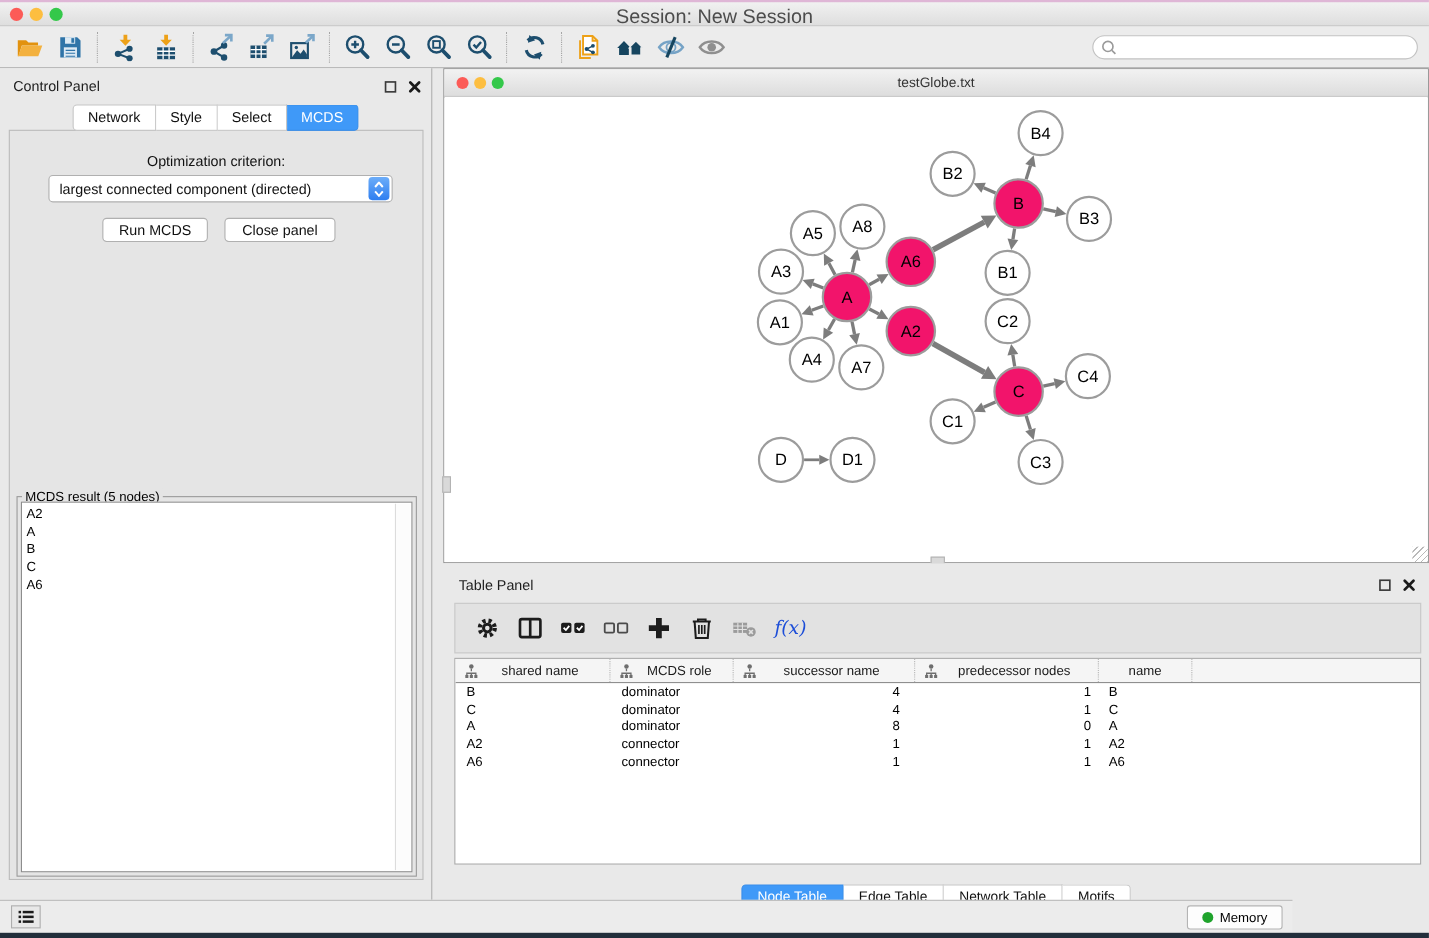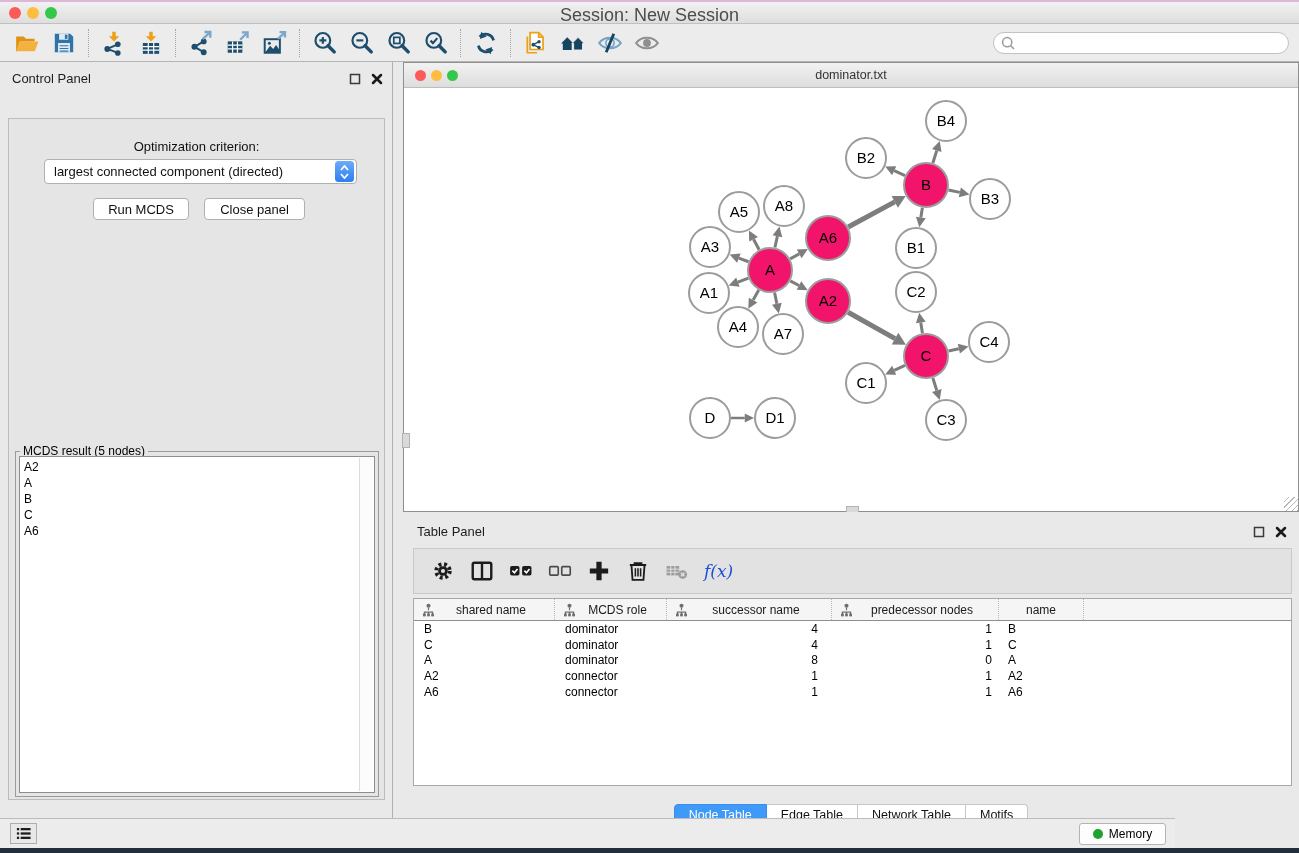--- a/index.html
+++ b/index.html
@@ -271,20 +271,26 @@
       <svg width="12" height="12" viewBox="0 0 12 12">
           <rect x="1.5" y="1.5" width="9" height="9" fill="none" stroke="#3a3a3a" stroke-width="1.5"></rect>
         </svg>
     </button>
     <button class="win-btn">
       <svg width="12" height="12" viewBox="0 0 12 12">
           <path d="M2 2 10 10 M10 2 2 10" stroke="#1a1a1a" stroke-width="2.5" stroke-linecap="round"></path>
         </svg>
     </button>
   </div>
+  <div class="cp-tabs" id="cp-tabs">
+      <button class="tab-seg">Network</button>
+      <button class="tab-seg">Style</button>
+      <button class="tab-seg">Select</button>
+      <button class="tab-seg active">MCDS</button>
+    </div>
 
   <div class="cp-box">
     <div class="opt-label">Optimization criterion:</div>
     <div class="criterion-select">
       <span class="sel-text">largest connected component (directed)</span>
       <span class="sel-stepper">
         <svg width="9" height="6" viewBox="0 0 9 6">
             <path d="M1 5 4.5 1 8 5" fill="none" stroke="#fff" stroke-width="1.8"></path>
           </svg>
         <svg width="9" height="6" viewBox="0 0 9 6">
@@ -309,21 +315,21 @@
       </div>
     </div>
   </div>
 </div>
 
 <div class="net-window">
   <div class="net-titlebar">
     <span class="traffic t-red"></span>
     <span class="traffic t-yellow"></span>
     <span class="traffic t-green"></span>
-    <div class="net-title">dominator.txt</div>
+    <div class="net-title">testGlobe.txt</div>
   </div>
   <div class="net-canvas">
     <svg id="graph-svg" width="894" height="422" viewBox="0 0 894 422">
         <line x1="355.158322762694" y1="160.71557162052426" x2="349.565557679685" y2="150.25168856199133" stroke="#7d7d7d" stroke-width="3"></line>
         <polygon points="344.89892269493157,141.52056504213004 353.93111943961566,147.9183710696146 345.1999959197544,152.58500605436805" fill="#7d7d7d"></polygon>
         <line x1="370.91502821252493" y1="158.53129959988598" x2="373.39676644491215" y2="147.1862105375445" stroke="#7d7d7d" stroke-width="3"></line>
         <polygon points="375.5123655450859,137.5149003653215 378.23242153102365,148.24401008763138 368.56111135880064,146.1284109874576" fill="#7d7d7d"></polygon>
         <line x1="344.52383930205286" y1="172.7674717324536" x2="334.8527550246334" y2="169.06022275944278" stroke="#7d7d7d" stroke-width="3"></line>
         <polygon points="325.60866846334307,165.5166562442815 336.624538282214,164.43817947879762 333.08097176705274,173.68226604008794" fill="#7d7d7d"></polygon>
         <line x1="344.4789624129428" y1="189.11448958200518" x2="333.9130461495682" y2="193.09835964852348" stroke="#7d7d7d" stroke-width="3"></line>

